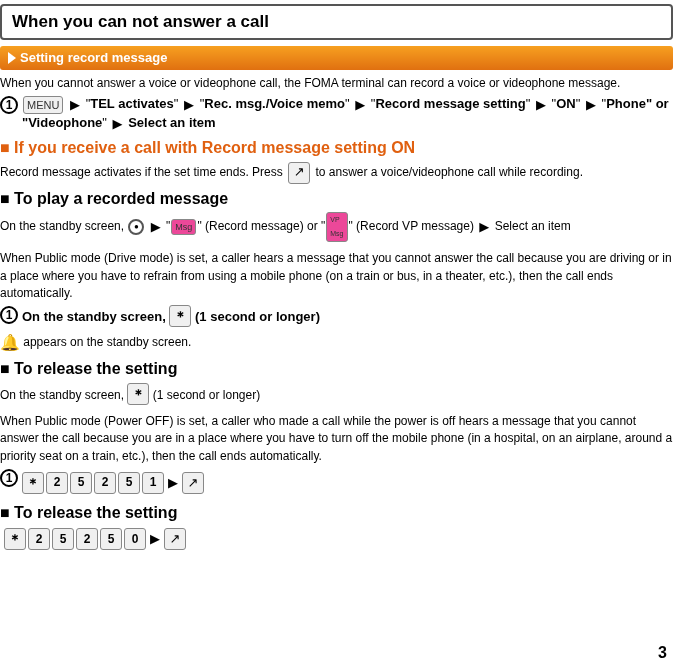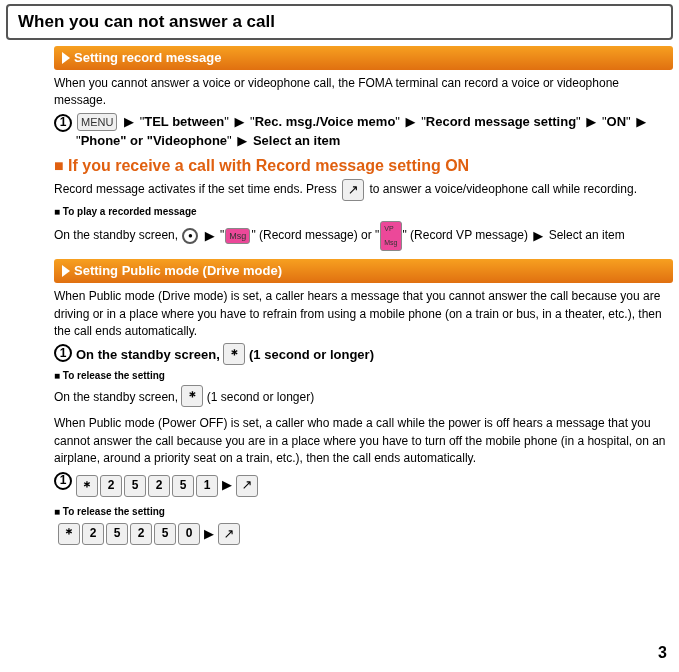--- a/index.html
+++ b/index.html
@@ -8,21 +8,21 @@
       font-size: 12px;
       background: #fff;
       width: 679px;
       min-height: 672px;
       color: #000;
       line-height: 1.4;
     }
 
     .page-wrapper {
       width: 679px;
-      padding: 4px 6px 6px 6px;
+      padding: 4px 6px 6px 0;
     }
 
     
     .title-bar {
       border: 2px solid #555;
       border-radius: 4px;
       padding: 4px 10px;
       margin-bottom: 6px;
       background: #fff;
     }
@@ -121,21 +121,21 @@
     
     .subsec-heading {
       color: #e06010;
       font-weight: bold;
       font-size: 16px;
       margin: 4px 0 2px 0;
     }
 
     .subsec-heading-black {
       font-weight: bold;
-      font-size: 10px;
+      font-size: 16px;
       margin: 4px 0 2px 0;
     }
 
     p {
       font-size: 12px;
       margin-bottom: 3px;
       line-height: 1.45;
     }
 
     
@@ -220,21 +220,20 @@
       width: 22px;
       height: 22px;
       border: 1.5px solid #888;
       border-radius: 3px;
       background: #f0f0f0;
       font-size: 13px;
     }
 
     .section-body {
       margin-bottom: 8px;
-      margin-left: 48px;
     }
 
   </style>
 </head>
 <body>
 
 <div class="page-wrapper">
 
   <div class="title-bar">
     <h1>When you can not answer a call</h1>
@@ -245,21 +244,21 @@
       <span>Setting record message</span>
     </div>
 
     <p>When you cannot answer a voice or videophone call, the FOMA terminal can record a voice or videophone message.</p>
 
     <div class="step">
       <span class="step-num">1</span>
       <div class="step-content">
         <span class="key-icon">MENU</span>
         <span class="arrow-right">▶</span>
-        "<strong>TEL between</strong>"
+        "<strong>TEL activates</strong>"
         <span class="arrow-right">▶</span>
         "<strong>Rec. msg./Voice memo</strong>"
         <span class="arrow-right">▶</span>
         "<strong>Record message setting</strong>"
         <span class="arrow-right">▶</span>
         "<strong>ON</strong>"
         <span class="arrow-right">▶</span>
         "<strong>Phone" or "Videophone</strong>"
         <span class="arrow-right">▶</span>
         <strong>Select an item</strong>
@@ -286,37 +285,38 @@
       "<span class="msg-badge">Msg</span>"
       <span>(Record message) or</span>
       "<span class="msg-badge" style="font-size:7px;">VP<br>Msg</span>"
       <span>(Record VP message)</span>
       <span class="arrow-right">▶</span>
       <span>Select an item</span>
     </p>
   </div>
 
   <div class="section-body">
-    <div class="section-header">
-      <span>Setting Public mode (Drive mode)</span>
-    </div>
 
     <p>When Public mode (Drive mode) is set, a caller hears a message that you cannot answer the call because you are driving or in a place where you have to refrain from using a mobile phone (on a train or bus, in a theater, etc.), then the call ends automatically.</p>
 
     <div class="step">
       <span class="step-num">1</span>
       <div class="step-content">
         <strong>
           <span>On the standby screen,</span>
           <span class="star-key">＊</span>
           <span>(1 second or longer)</span>
         </strong>
       </div>
     </div>
 
+    <p>
+      <span style="font-size:16px;vertical-align:middle;">🔔</span>
+      <span>appears on the standby screen.</span>
+    </p>
 
     <div class="subsec-heading-black">
       ■ <span>To release the setting</span>
     </div>
     <p>
       <span>On the standby screen,</span>
       <span class="star-key">＊</span>
       <span>(1 second or longer)</span>
     </p>
   </div>

